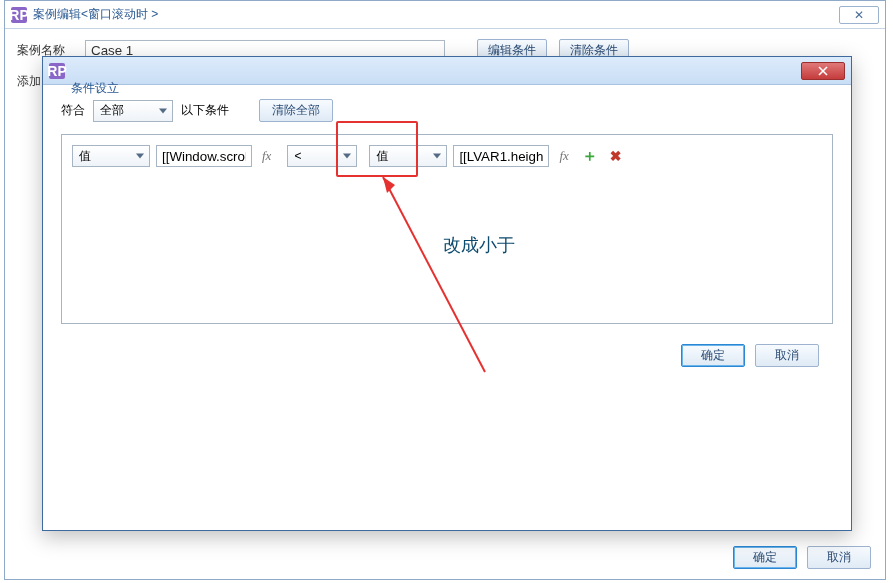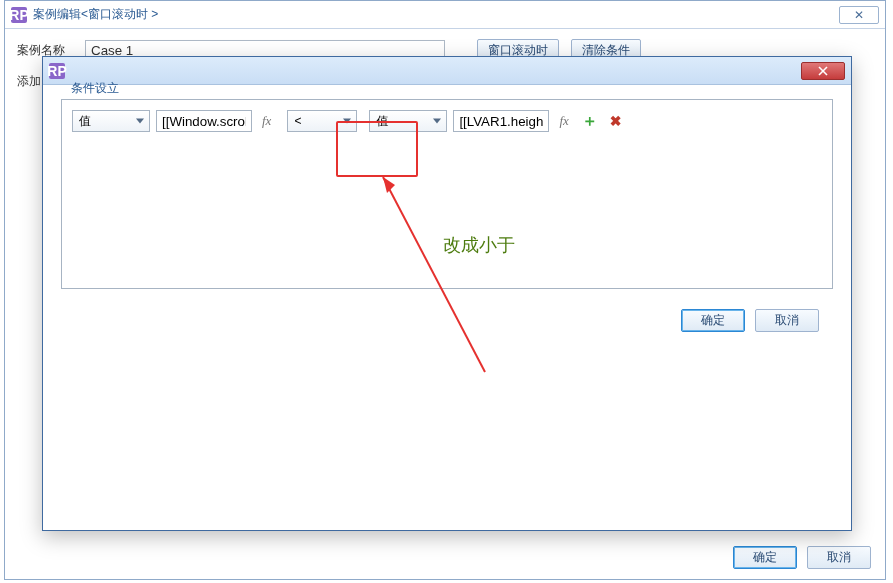--- a/index.html
+++ b/index.html
@@ -211,21 +211,21 @@
 
   
   .red-box {
     position: absolute;
     border: 2px solid #e5312f;
     border-radius: 2px;
     pointer-events: none;
   }
   .annotation {
     position: absolute;
-    color: #4d7c0f;
+    color: #0c4a6e;
     font-size: 18px;
   }
 
   
   .desc-set {
     border: 1px solid #a7b4c3;
     border-radius: 2px;
     padding: 0;
     margin: 0;
   }
@@ -265,21 +265,21 @@
     <span class="outer-title">案例编辑&lt;窗口滚动时 &gt;</span>
     <span class="outer-close">
       <span>✕</span>
     </span>
   </div>
   <div class="outer-body">
     <div class="row-field">
       <span class="label">案例名称</span>
       <input class="text-input case-name" value="Case 1" style="">
       <div class="btn-bar">
-        <span class="win-btn">窗口滚动时</span>
+        <span class="win-btn">编辑条件</span>
         <span class="win-btn">清除条件</span>
       </div>
     </div>
     <div class="add-label">添加</div>
   </div>
 
   <div class="outer-footer">
     <span class="win-btn ok">确定</span>
     <span class="win-btn">取消</span>
   </div>
@@ -292,20 +292,29 @@
     <span class="inner-close">
       <svg width="12" height="10" viewBox="0 0 12 10">
         <line x1="2" y1="1" x2="10" y2="9" stroke="#fff" stroke-width="1.6"></line>
         <line x1="10" y1="1" x2="2" y2="9" stroke="#fff" stroke-width="1.6"></line>
       </svg>
     </span>
   </div>
 
   <div class="inner-body">
 
+    <div class="match-row">
+      <span>符合</span>
+      <span class="dropdown wide">
+        <span>全部</span>
+      </span>
+      <span>以下条件</span>
+      <span style="width:14px"></span>
+      <span class="clear-btn">清除全部</span>
+    </div>
 
     <div class="cond-box">
       <div class="cond-row">
         <span class="dropdown val-dd">
           <span>值</span>
         </span>
         <input class="val-input" style="width: 96px;" value="[[Window.scrollY">
         <span class="fx">fx</span>
 
         <span class="dropdown op" style="margin-left:6px">

